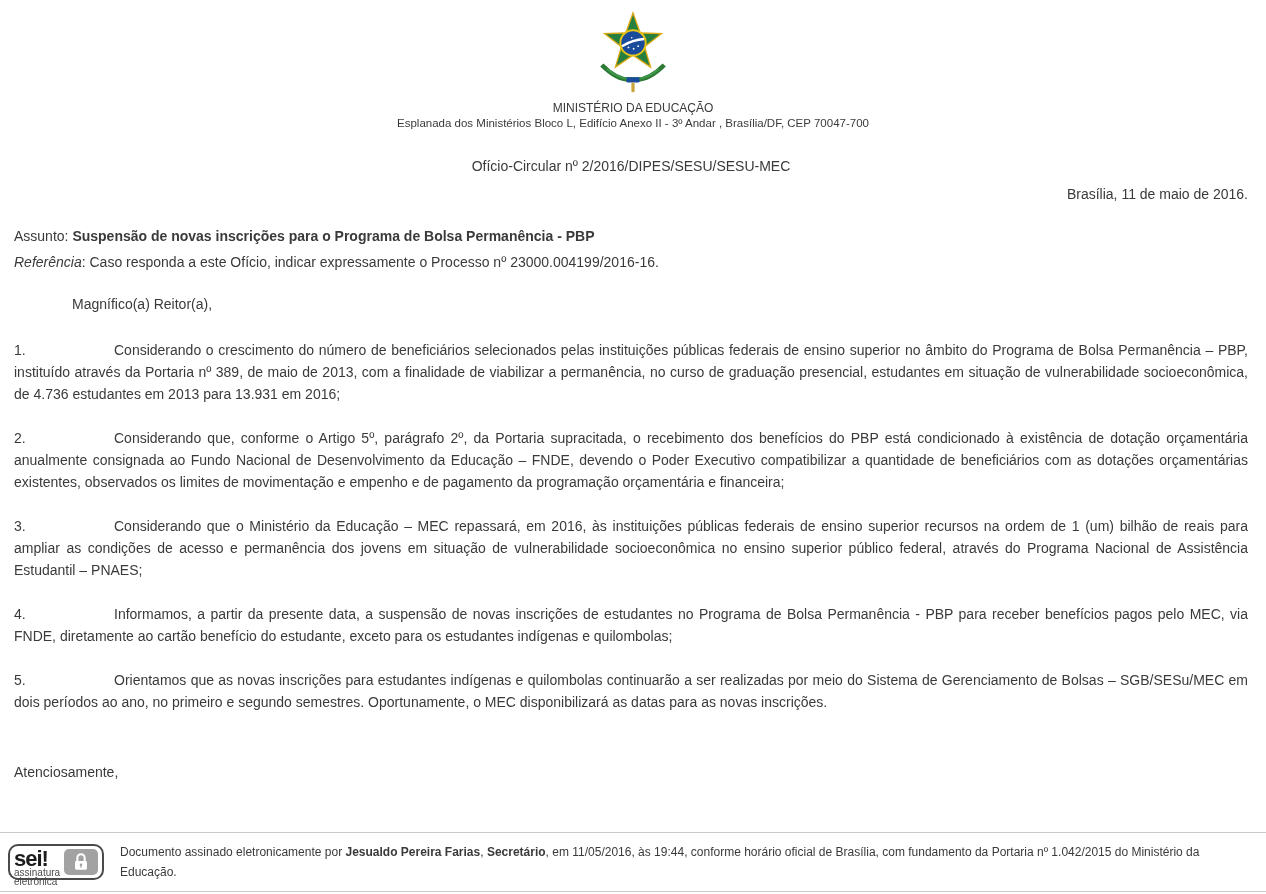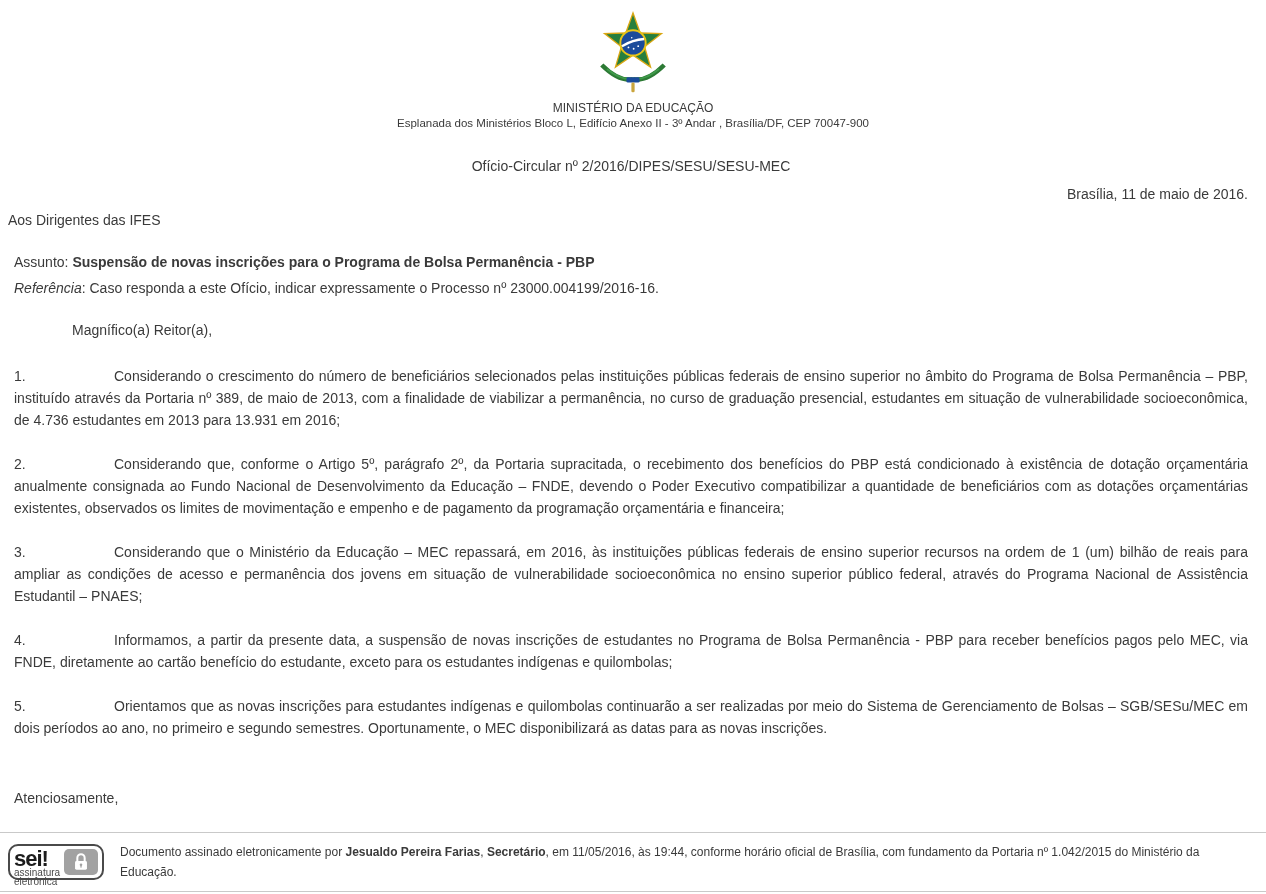--- a/index.html
+++ b/index.html
@@ -80,27 +80,26 @@
         <path d="M12,86 Q38,112 60,108" stroke="#2d7a35" stroke-width="7" fill="none"></path>
         <path d="M108,86 Q82,112 60,108" stroke="#2d7a35" stroke-width="7" fill="none"></path>
         <path d="M20,92 Q42,110 60,107" stroke="#3f9a4a" stroke-width="3" fill="none"></path>
         <path d="M100,92 Q78,110 60,107" stroke="#3f9a4a" stroke-width="3" fill="none"></path>
 
         <rect x="50" y="105" width="20" height="8" rx="2" fill="#1b4b9b"></rect>
         <rect x="57.5" y="113" width="5" height="15" rx="2" fill="#caa53d"></rect>
       </svg>
     </div>
     <div class="ministry">MINISTÉRIO DA EDUCAÇÃO</div>
-    <div class="addr">Esplanada dos Ministérios Bloco L, Edifício Anexo II - 3º Andar , Brasília/DF, CEP 70047-900</div>
+    <div class="addr">Esplanada dos Ministérios Bloco L, Edifício Anexo II - 3º Andar , Brasília/DF, CEP 70047-700</div>
   </div>
 
   <div class="content">
     <div class="oficio">Ofício-Circular nº 2/2016/DIPES/SESU/SESU-MEC</div>
     <div class="date-line">Brasília, 11 de maio de 2016.</div>
-    <div class="addressee">Aos Dirigentes das IFES</div>
 
     <div class="subject-line">
       <span>Assunto: </span><span class="bold">Suspensão de novas inscrições para o Programa de Bolsa Permanência - PBP</span>
     </div>
 
     <div class="reference-line">
       <span class="italic">Referência</span><span>: Caso responda a este Ofício, indicar expressamente o Processo nº 23000.004199/2016-16.</span>
     </div>
 
     <div class="salutation">Magnífico(a) Reitor(a),</div>

